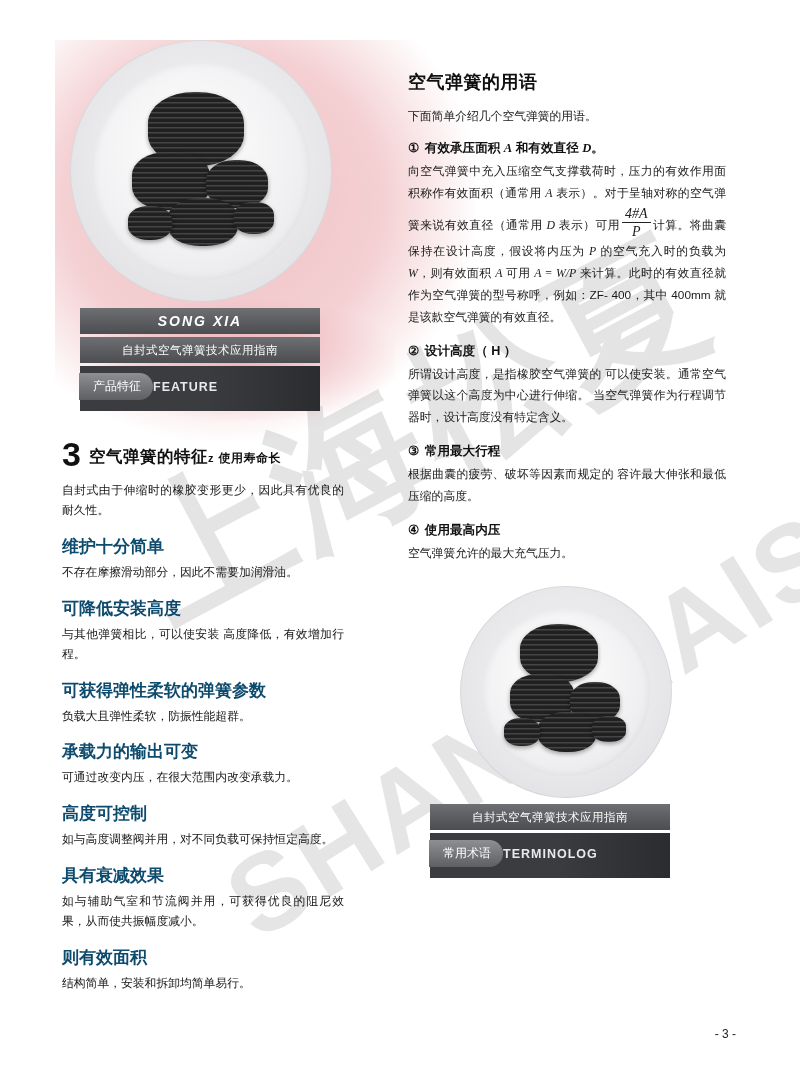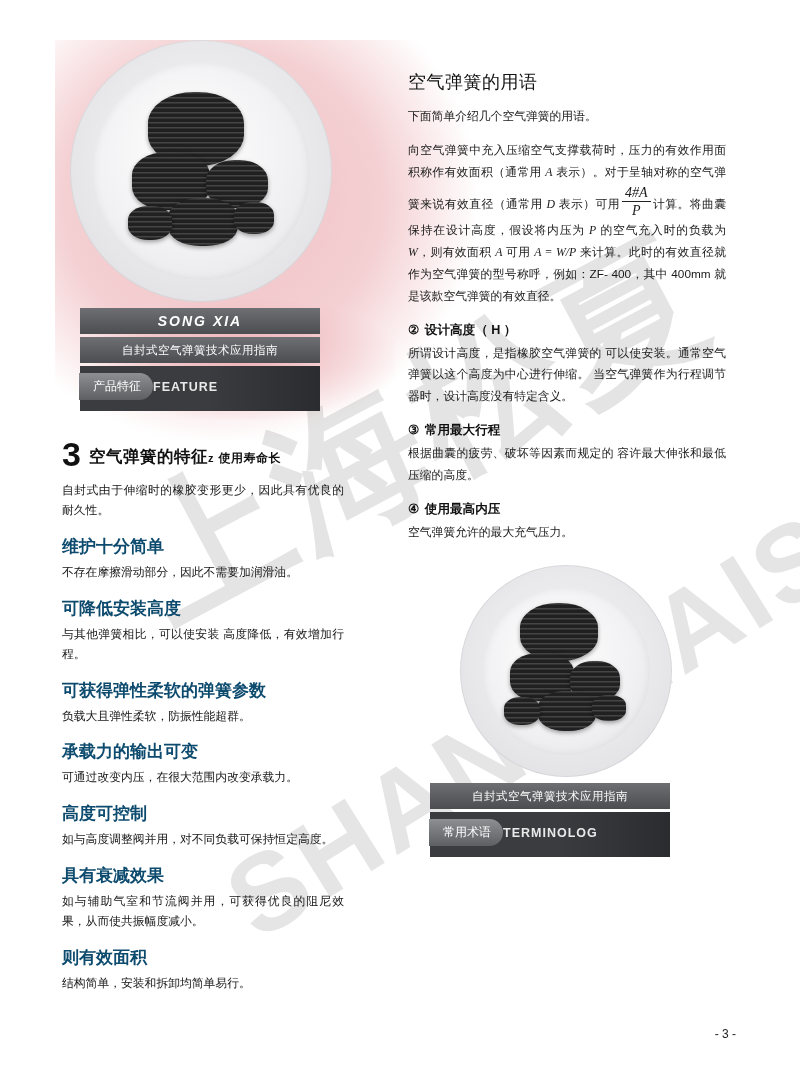--- a/index.html
+++ b/index.html
@@ -198,21 +198,21 @@
   h4.sub {
     font-size: 17px;
     font-weight: bold;
     margin: 14px 0 3px 0;
     color: #0c4a6e;
   }
 
   
   .r-title {
     font-size: 18px;
-    font-weight: normal;
+    font-weight: bold;
     margin: 0 0 12px 0;
     color: #111;
     letter-spacing: 0.5px;
   }
   .r-lead {
     font-size: 11.8px;
     line-height: 1.7;
     margin: 0 0 14px 0;
   }
   .term-head {
@@ -312,20 +312,24 @@
 
     <h4 class="sub">则有效面积</h4>
     <p class="body">结构简单，安装和拆卸均简单易行。</p>
   </div>
 
   <div class="col-right">
 
     <h2 class="r-title">空气弹簧的用语</h2>
     <p class="r-lead">下面简单介绍几个空气弹簧的用语。</p>
 
+    <div class="term-head">
+      <span class="num">①</span>
+      <span>有效承压面积 </span><span class="it">A</span><span> 和有效直径 </span><span class="it">D</span><span>。</span>
+    </div>
     <p class="term-body"><span>向空气弹簧中充入压缩空气支撑载荷时，压力的有效作用面积称作有效面积（通常用 </span><span class="it">A</span><span> 表示）。对于呈轴对称的空气弹簧来说有效直径（通常用 </span><span class="it">D</span><span> 表示）可用</span><span class="frac"><span class="top">4#A</span><span class="bot">P</span></span><span>计算。将曲囊保持在设计高度，假设将内压为 </span><span class="it">P</span><span> 的空气充入时的负载为 </span><span class="it">W</span><span>，则有效面积 </span><span class="it">A</span><span> 可用 </span><span class="it">A = W/P</span><span> 来计算。此时的有效直径就作为空气弹簧的型号称呼，例如：ZF- 400，其中 400mm 就是该款空气弹簧的有效直径。</span></p>
 
     <div class="term-head">
       <span class="num">②</span>
       <span>设计高度（ H ）</span>
     </div>
     <p class="term-body">所谓设计高度，是指橡胶空气弹簧的 可以使安装。通常空气弹簧以这个高度为中心进行伸缩。 当空气弹簧作为行程调节器时，设计高度没有特定含义。</p>
 
     <div class="term-head">
       <span class="num">③</span>

